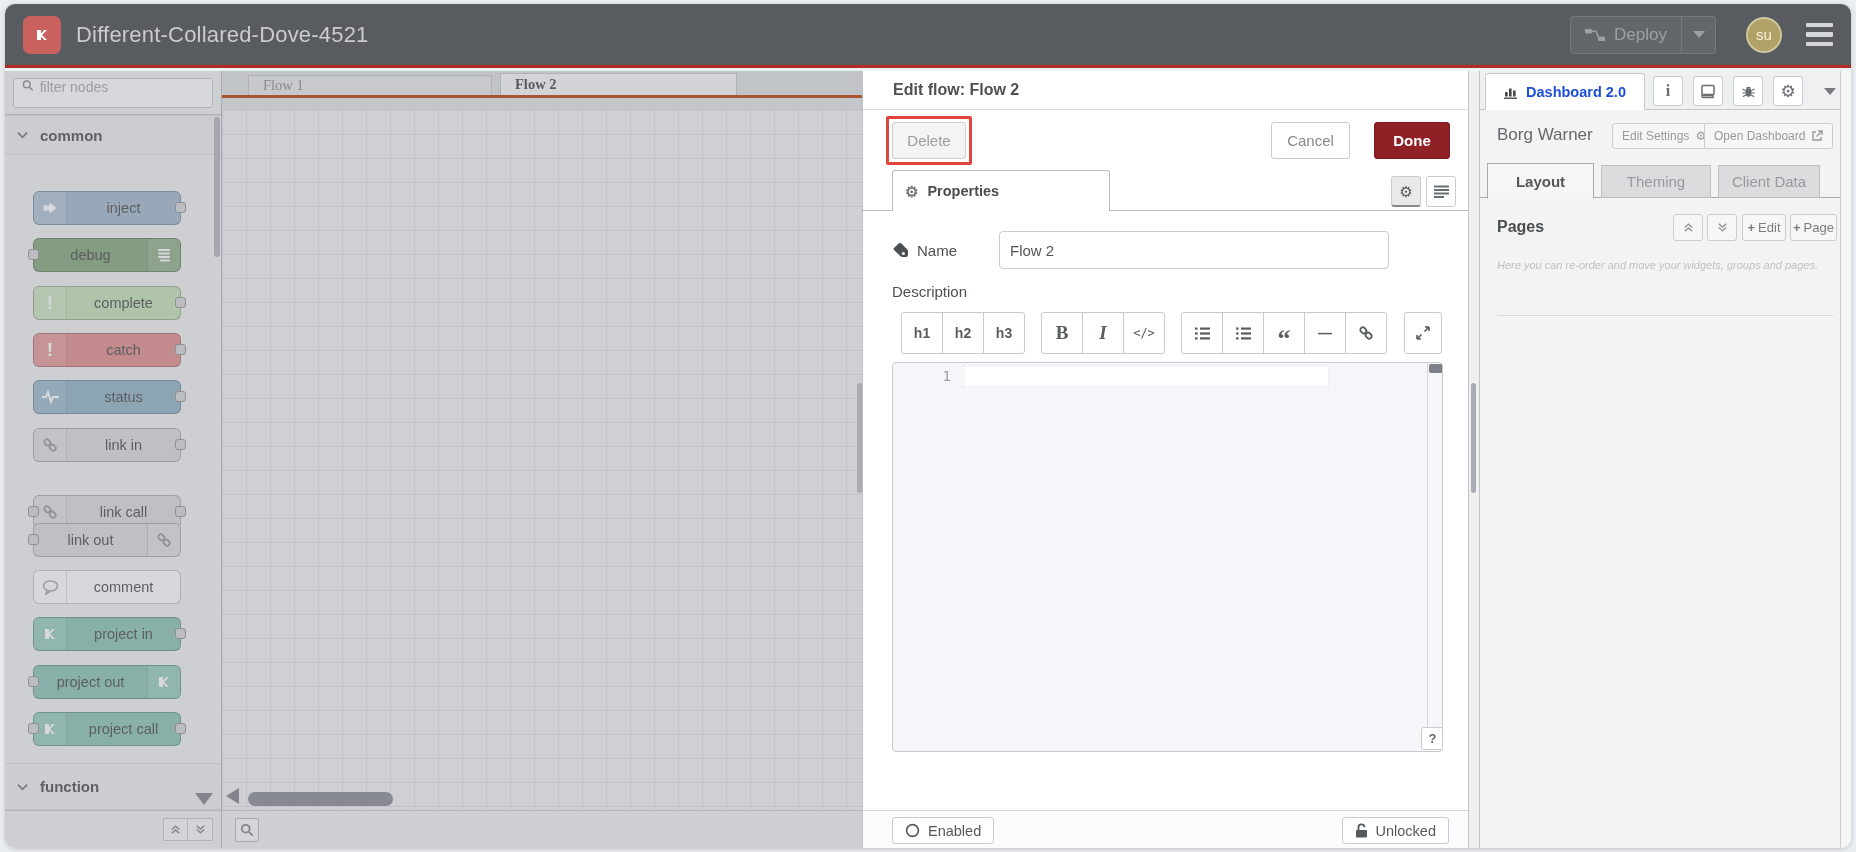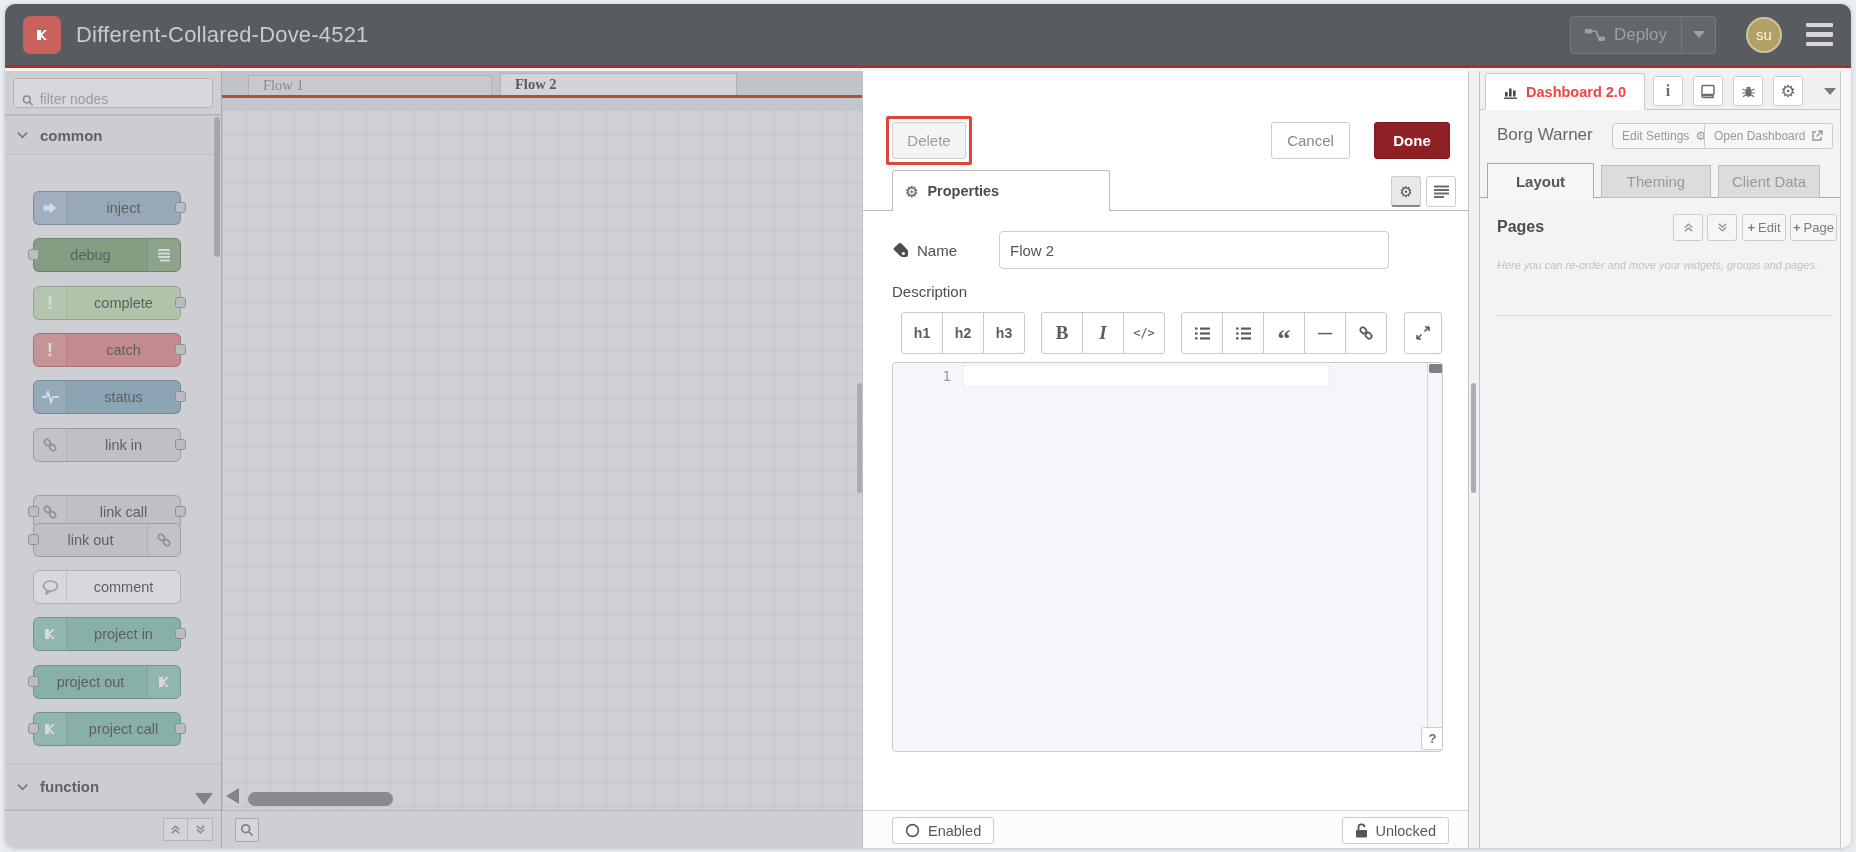--- a/index.html
+++ b/index.html
@@ -19,21 +19,21 @@
   .deploy-caret { width:34px; align-self:stretch; display:flex; align-items:center; justify-content:center; border-left:1px solid #75797d; }
   .caret-down { width:0; height:0; border-left:6px solid transparent; border-right:6px solid transparent; border-top:7px solid #9aa0a5; }
   .avatar { width:36px; height:36px; border-radius:50%; background:#b0a267; border:2px solid #cdc59c; color:#f6f2dd;
             font-size:15px; display:flex; align-items:center; justify-content:center; margin-left:30px; }
   .hamburger { margin-left:24px; display:flex; flex-direction:column; gap:5px; cursor:pointer; }
   .hamburger span { display:block; width:27px; height:4.5px; background:#d4d6d8; border-radius:1px; }
 
   
   .palette { position:absolute; left:0; top:67px; width:217px; bottom:0; background:#f3f3f3; border-right:1px solid #bbbdc0; }
   .palette-search { height:44px; border-bottom:1px solid #ccc; padding:7px 8px; }
-  .filter-box { height:30px; background:#fff; border:1px solid #ccc; border-radius:3px; display:flex; align-items:flex-end; padding:0 8px; gap:6px; }
+  .filter-box { height:30px; background:#fff; border:1px solid #ccc; border-radius:3px; display:flex; align-items:flex-start; padding:0 8px; gap:6px; }
   .filter-box input { border:none; outline:none; width:100%; font-size:14px; color:#777; font-family:"Liberation Sans",sans-serif; background:transparent; }
   .filter-box input::placeholder { color:#aaa; }
   .cat-header { position:absolute; left:0; right:0; height:40px; background:#eff0f1; border-top:1px solid #ddd; border-bottom:1px solid #ddd;
                 display:flex; align-items:center; padding-left:12px; gap:12px; cursor:pointer; }
   .cat-header .cat-label { font-weight:bold; font-size:15px; color:#555; }
   .pnode { position:absolute; left:28px; width:148px; height:34px; border:1px solid rgba(0,0,0,.22); border-radius:6px;
            display:flex; align-items:stretch; font-size:14.5px; color:#50524f; cursor:move;margin-top:8px; }
   .picon { width:33px; display:flex; align-items:center; justify-content:center; background:rgba(255,255,255,.12);
            border-right:1px solid rgba(0,0,0,.12); }
   .pnode.icon-right .picon { order:2; border-right:none; border-left:1px solid rgba(0,0,0,.12); }
@@ -121,21 +121,21 @@
   
   .separator { position:absolute; left:1463px; top:67px; width:12px; bottom:0; background:#f0f0f1;
                border-left:1px solid #c2c4c7; border-right:1px solid #c2c4c7; z-index:46; }
   .drag-handle { position:absolute; width:5px; height:110px; background:#aaacb4; border-radius:3px; z-index:60; }
 
   
   .sidebar { position:absolute; left:1475px; top:67px; right:0; bottom:0; background:#f3f3f3; }
   .sb-tabrow { position:absolute; left:0; right:0; top:0; height:39px; background:#eff0f1; border-bottom:1px solid #c6c8ca; }
   .sb-tab { position:absolute; left:5px; top:2px; bottom:-1px; width:160px; background:#fff; border:1px solid #c6c8ca; border-bottom:1px solid #fff;
             border-radius:3px 3px 0 0; display:flex; align-items:center; justify-content:center; gap:7px;
-            font-size:14.5px; font-weight:bold; color:#ef4444; z-index:2; }
+            font-size:14.5px; font-weight:bold; color:#1d4ed8; z-index:2; }
   .sb-iconbtn { position:absolute; top:5px; width:30px; height:30px; border-radius:3px; }
   .sb-caret { position:absolute; left:344px; top:17px; }
   .sb-name { position:absolute; left:17px; top:54px; font-size:17px; color:#66696c; }
   .sb-smallbtn { position:absolute; top:52px; height:26px; font-size:12px; color:#97999c; gap:6px; padding:0 9px; background:#f6f6f6; }
   .sb-tabs2 { position:absolute; left:0; right:0; top:89px; height:38px; border-bottom:1px solid #aaa; }
   .sb-tab2 { position:absolute; top:5px; height:33px; border:1px solid #bfbfc2; background:#dcdcde; color:#97999c;
              display:flex; align-items:center; justify-content:center; font-size:15px; cursor:pointer; }
   .sb-tab2.active { background:#f6f6f6; color:#55585b; font-weight:bold; border-color:#aaa; border-bottom:1px solid #f6f6f6; top:3px; height:36px; z-index:2; }
   .pages-head { position:absolute; left:17px; top:147px; font-size:16px; font-weight:bold; color:#4a4d50; }
   .pages-btn { position:absolute; top:143px; height:27px; background:#f6f6f6; border-radius:3px; }
@@ -367,20 +367,21 @@
             <path d="M10 10 L14.5 14.5" stroke="#85878d" stroke-width="2"></path>
           </svg>
       </div>
     </div>
   </div>
 
   <div class="editor-shade"></div>
   <div class="drag-handle" style="left:852px;top:379px;"></div>
 
   <div class="tray">
+    <div class="tray-header">Edit flow: Flow 2</div>
 
     <button class="btn delete-btn">Delete</button>
     <div class="delete-highlight"></div>
     <button class="btn cancel-btn">Cancel</button>
     <button class="btn done-btn">Done</button>
 
     <div class="tray-tabrow">
       <div class="props-tab">
         <span class="gear-glyph">⚙</span>
         <span>Properties</span>

